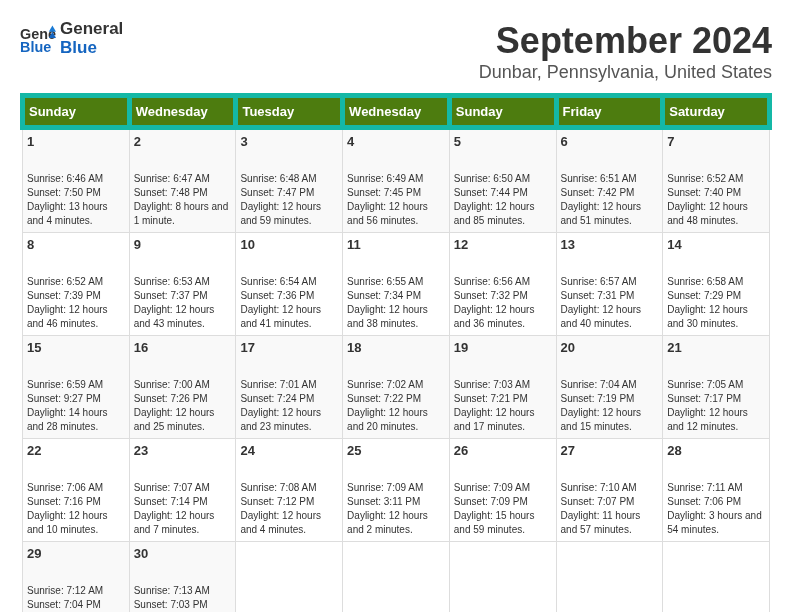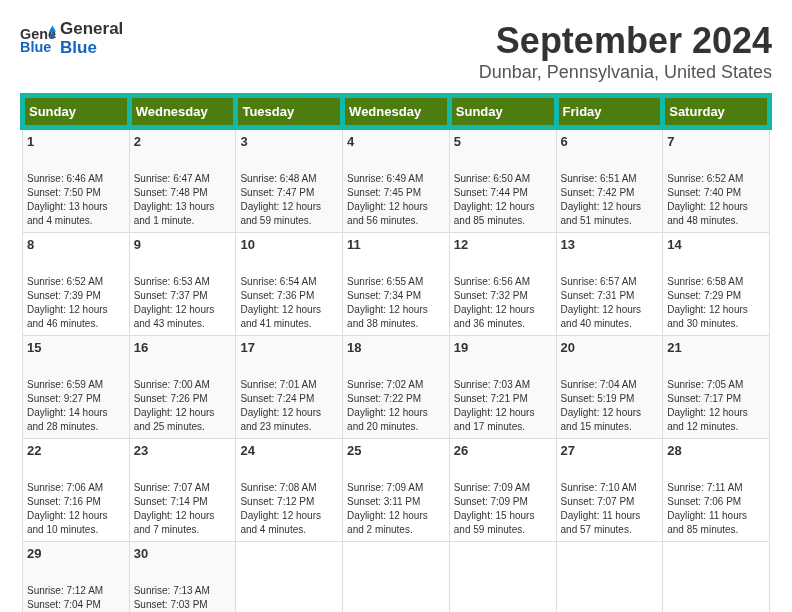--- a/index.html
+++ b/index.html
@@ -117,21 +117,21 @@
     </tr>
   </thead>
   <tbody id="calendar-body">
   <tr>
         <td>
           <span class="day-number">1</span>
           <div class="cell-content"><span>Sunrise: 6:46 AM</span><br><span>Sunset: 7:50 PM</span><br><span>Daylight: 13 hours and 4 minutes.</span></div>
         </td>
         <td>
           <span class="day-number">2</span>
-          <div class="cell-content"><span>Sunrise: 6:47 AM</span><br><span>Sunset: 7:48 PM</span><br><span>Daylight: 13 hours and 1 minute.</span></div>
+          <div class="cell-content"><span>Sunrise: 6:47 AM</span><br><span>Sunset: 7:48 PM</span><br><span>Daylight: 8 hours and 1 minute.</span></div>
         </td>
         <td>
           <span class="day-number">3</span>
           <div class="cell-content"><span>Sunrise: 6:48 AM</span><br><span>Sunset: 7:47 PM</span><br><span>Daylight: 12 hours and 59 minutes.</span></div>
         </td>
         <td>
           <span class="day-number">4</span>
           <div class="cell-content"><span>Sunrise: 6:49 AM</span><br><span>Sunset: 7:45 PM</span><br><span>Daylight: 12 hours and 56 minutes.</span></div>
         </td>
         <td>
@@ -193,21 +193,21 @@
         <td>
           <span class="day-number">18</span>
           <div class="cell-content"><span>Sunrise: 7:02 AM</span><br><span>Sunset: 7:22 PM</span><br><span>Daylight: 12 hours and 20 minutes.</span></div>
         </td>
         <td>
           <span class="day-number">19</span>
           <div class="cell-content"><span>Sunrise: 7:03 AM</span><br><span>Sunset: 7:21 PM</span><br><span>Daylight: 12 hours and 17 minutes.</span></div>
         </td>
         <td>
           <span class="day-number">20</span>
-          <div class="cell-content"><span>Sunrise: 7:04 AM</span><br><span>Sunset: 5:19 PM</span><br><span>Daylight: 12 hours and 15 minutes.</span></div>
+          <div class="cell-content"><span>Sunrise: 7:04 AM</span><br><span>Sunset: 7:19 PM</span><br><span>Daylight: 12 hours and 15 minutes.</span></div>
         </td>
         <td>
           <span class="day-number">21</span>
           <div class="cell-content"><span>Sunrise: 7:05 AM</span><br><span>Sunset: 7:17 PM</span><br><span>Daylight: 12 hours and 12 minutes.</span></div>
         </td>
       </tr>
       <tr>
         <td>
           <span class="day-number">22</span>
           <div class="cell-content"><span>Sunrise: 7:06 AM</span><br><span>Sunset: 7:16 PM</span><br><span>Daylight: 12 hours and 10 minutes.</span></div>
@@ -227,21 +227,21 @@
         <td>
           <span class="day-number">26</span>
           <div class="cell-content"><span>Sunrise: 7:09 AM</span><br><span>Sunset: 7:09 PM</span><br><span>Daylight: 15 hours and 59 minutes.</span></div>
         </td>
         <td>
           <span class="day-number">27</span>
           <div class="cell-content"><span>Sunrise: 7:10 AM</span><br><span>Sunset: 7:07 PM</span><br><span>Daylight: 11 hours and 57 minutes.</span></div>
         </td>
         <td>
           <span class="day-number">28</span>
-          <div class="cell-content"><span>Sunrise: 7:11 AM</span><br><span>Sunset: 7:06 PM</span><br><span>Daylight: 11 hours and 85 minutes.</span></div>
+          <div class="cell-content"><span>Sunrise: 7:11 AM</span><br><span>Sunset: 7:06 PM</span><br><span>Daylight: 3 hours and 54 minutes.</span></div>
         </td>
       </tr>
       <tr>
         <td>
           <span class="day-number">29</span>
           <div class="cell-content"><span>Sunrise: 7:12 AM</span><br><span>Sunset: 7:04 PM</span><br><span>Daylight: 11 hours and 51 minutes.</span></div>
         </td>
         <td>
           <span class="day-number">30</span>
           <div class="cell-content"><span>Sunrise: 7:13 AM</span><br><span>Sunset: 7:03 PM</span><br><span>Daylight: 11 hours and 49 minutes.</span></div>

